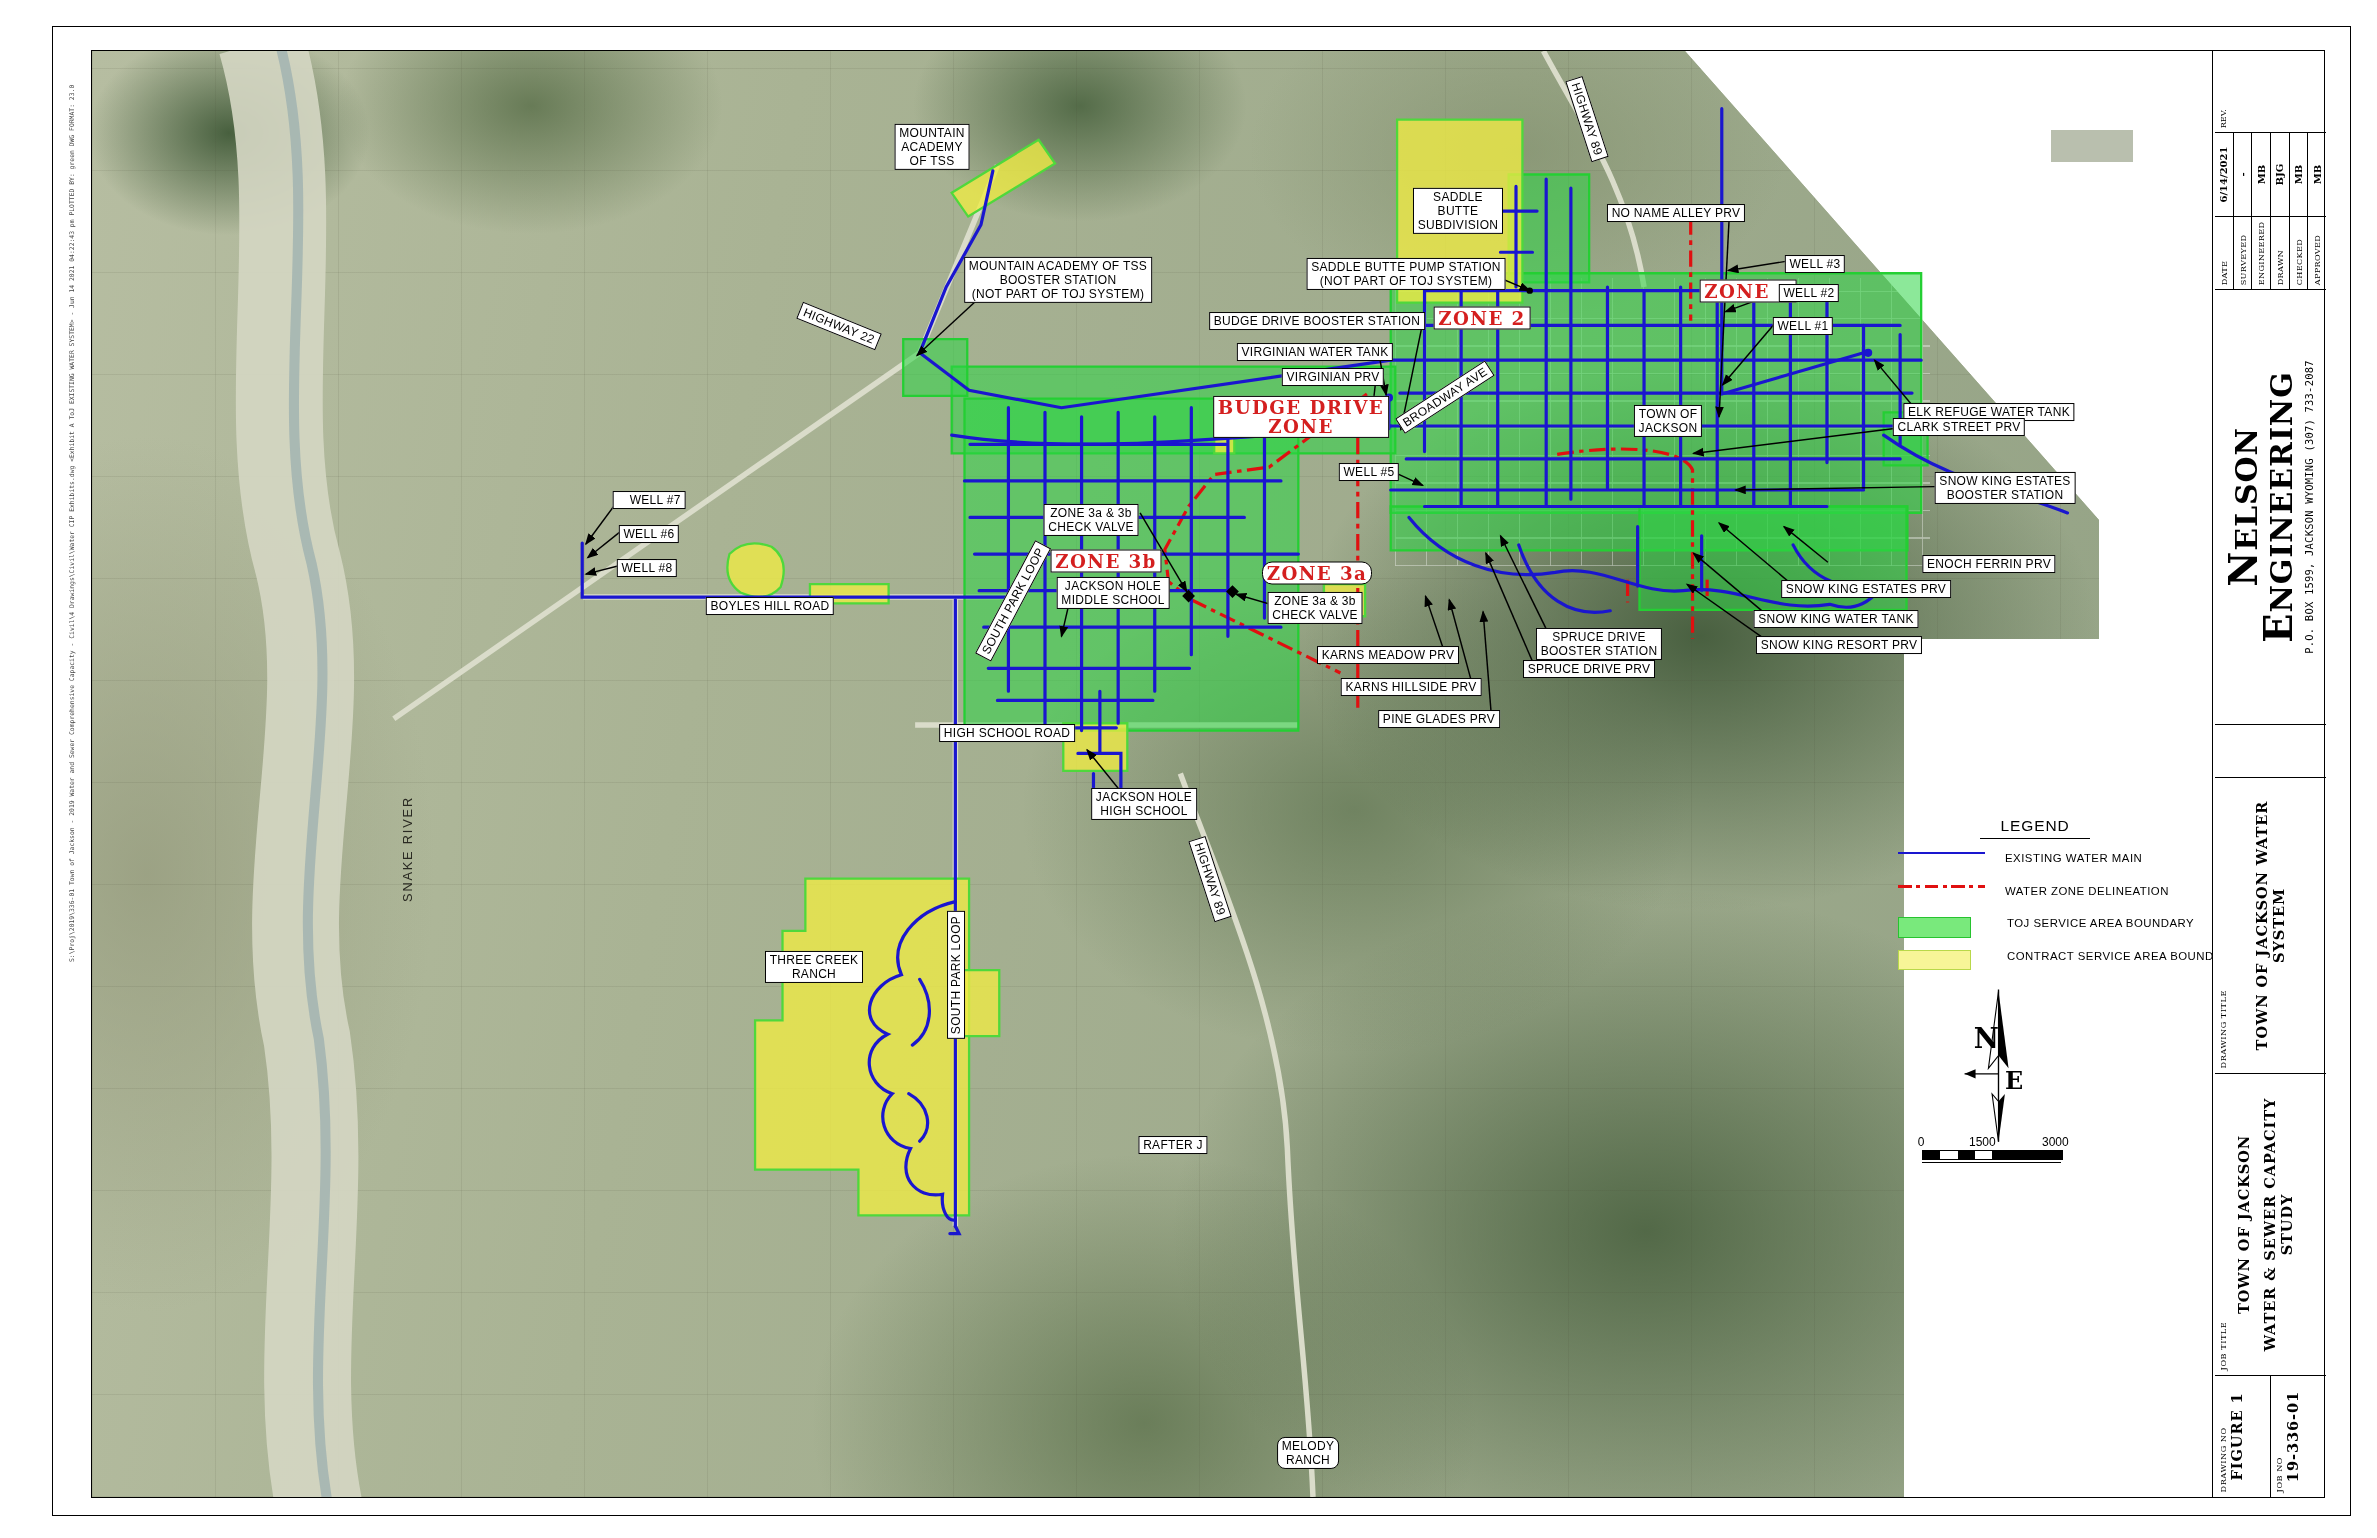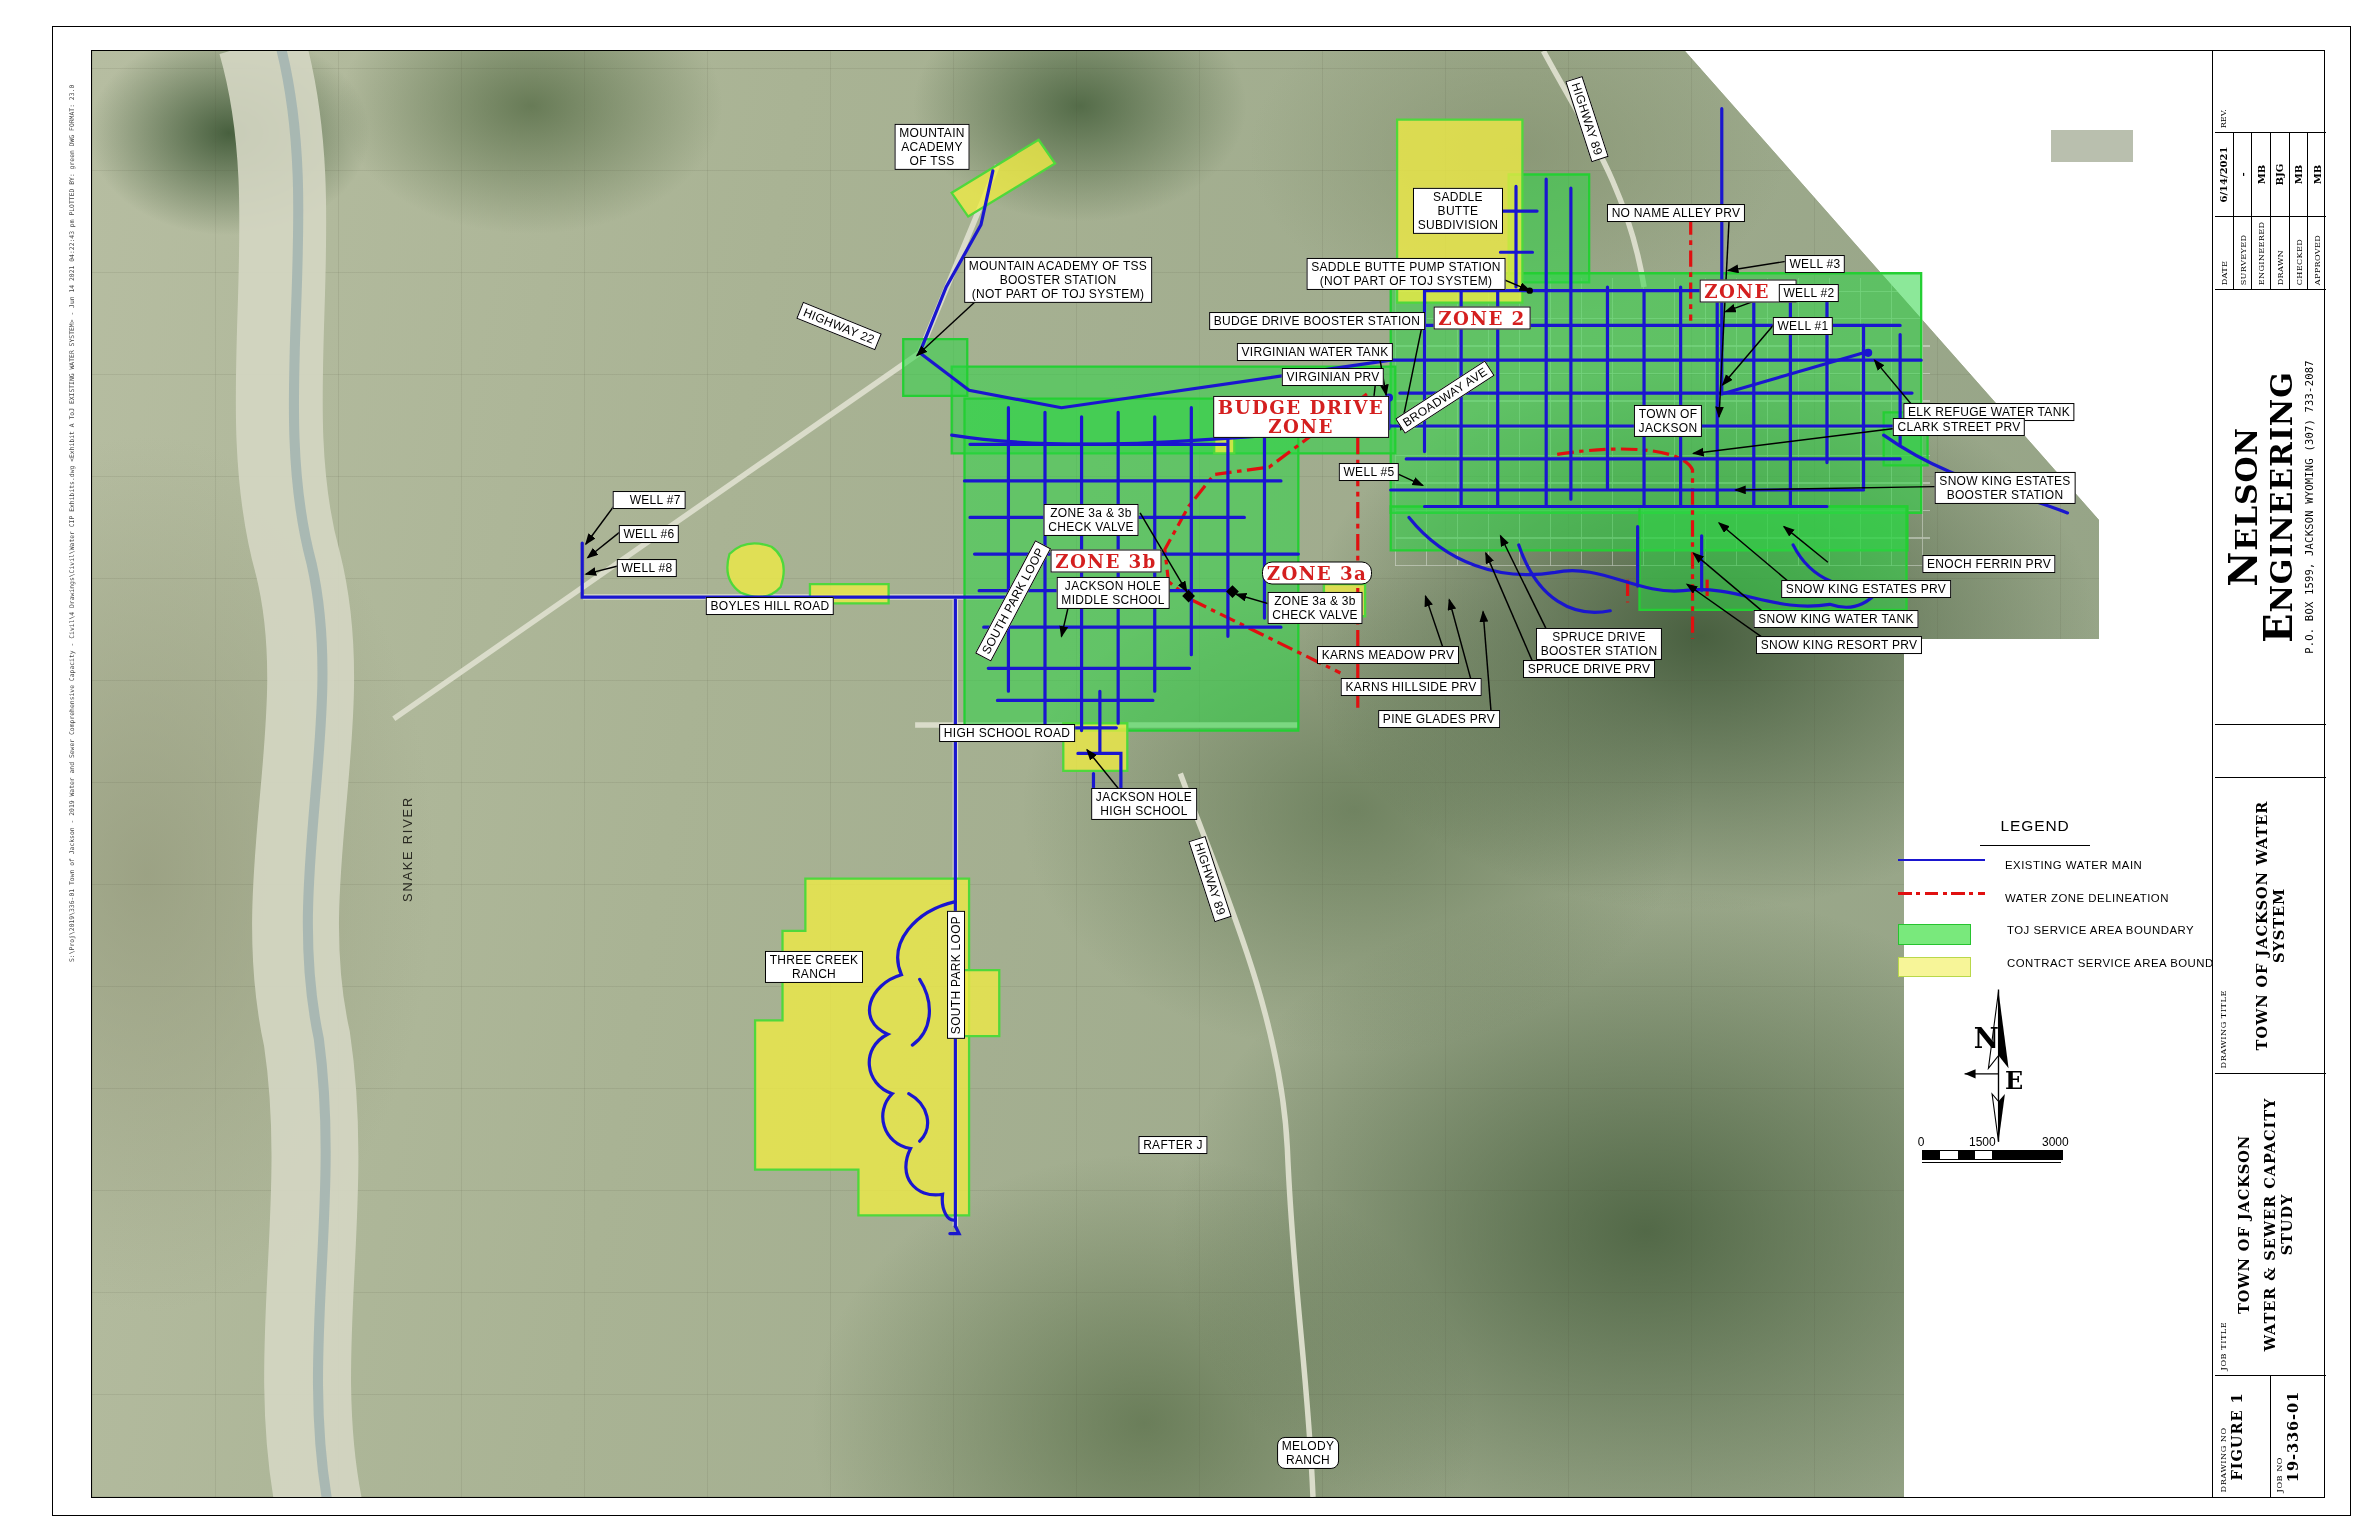--- a/index.html
+++ b/index.html
@@ -38,21 +38,21 @@
   
   .mlabel{position:absolute;transform:translate(-50%,-50%);background:#fff;border:0.9px solid #000;
     padding:0.9px 3.7px;font-size:12px;line-height:1.18;letter-spacing:0.3px;color:#000;text-align:center;
     white-space:pre-line;z-index:30;}
   .mlabel.zone{color:#d41f1f;font-family:"DejaVu Serif",serif;font-weight:bold;font-size:18.3px;
     letter-spacing:1.4px;line-height:1.05;}
   .mlabel.nobox{background:transparent;border:none;font-size:12.8px;letter-spacing:1.8px;color:#2a2a22;}
   
   .legend{position:absolute;left:1806px;top:766px;width:320px;z-index:40;}
   .legend-title{margin-left:82px;width:110px;text-align:center;font-size:15.5px;letter-spacing:0.9px;
-    border-bottom:1.4px solid #000;padding-bottom:10px;color:#000;}
+    border-bottom:1.4px solid #000;padding-bottom:3px;color:#000;}
   .lg-row{display:flex;align-items:flex-start;margin-top:12.8px;height:20px;}
   .sw{width:87px;flex:0 0 87px;margin-right:20px;}
   .sw-water-main{height:0;border-top:2.3px solid #1a16cf;}
   .sw-zone-line{height:3.2px;background:repeating-linear-gradient(90deg,#e01010 0 13.7px,transparent 13.7px 18.3px,#e01010 18.3px 22px,transparent 22px 26.5px);}
   .sw-toj{height:18.3px;width:71px;flex-basis:71px;margin-right:36px;background:#79e97c;border:1.4px solid #27c32f;}
   .sw-contract{height:18.3px;width:71px;flex-basis:71px;margin-right:36px;background:#f7f598;border:1.4px solid #b9d84a;}
   .lg-label{font-size:11.4px;letter-spacing:0.5px;color:#000;white-space:nowrap;}
   
   .compass{position:absolute;left:1856px;top:933px;z-index:40;}
   .scalebar{position:absolute;left:1824px;top:1084px;width:238px;z-index:40;font-size:12px;color:#000;}

